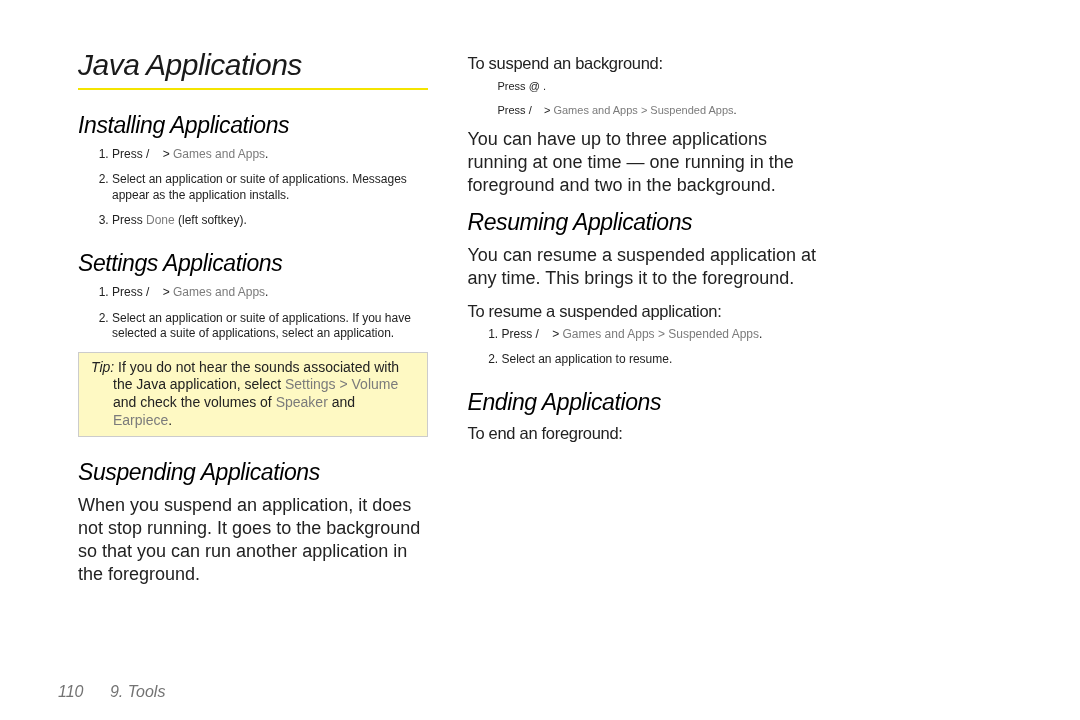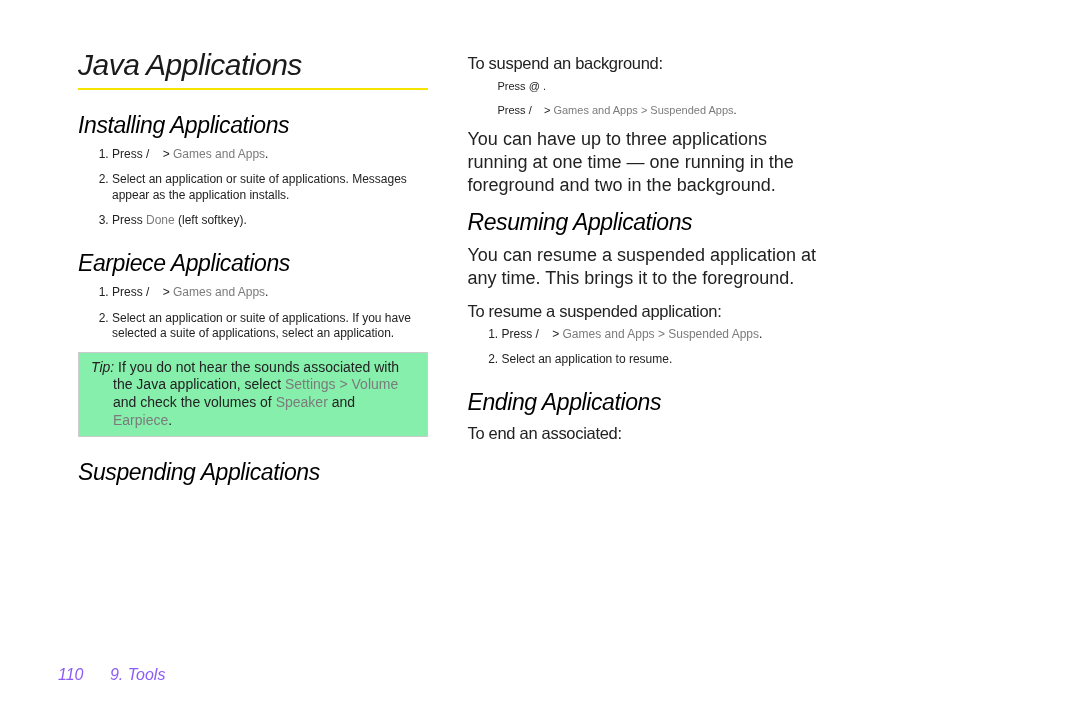--- a/index.html
+++ b/index.html
@@ -67,37 +67,37 @@
     letter-spacing: -0.3px;
     margin: 6px 0 6px 0;
   }
   .indent {
     margin-left: 30px;
     font-size: 11px;
     line-height: 1.3;
     margin-bottom: 10px;
   }
   .tipbox {
-    background: #86efac;
+    background: #fef9c3;
     border: 1px solid #ccc;
     font-size: 14px;
     line-height: 1.28;
     padding: 6px 10px 6px 10px;
     margin: 8px 0 18px 0;
     text-indent: -22px;
     padding-left: 34px;
   }
   .tip-label { font-style: italic; }
   .footer {
     position: absolute;
     left: 58px;
-    bottom: 36px;
+    bottom: 19px;
     font-style: italic;
     font-size: 16px;
-    color: #8b5cf6;
+    color: #737373;
   }
   .footer .pn { font-style: italic; margin-right: 22px; }
 </style>
 </head>
 <body>
 
 <div class="page">
   <div class="cols">
 
     <div class="col">
@@ -111,34 +111,35 @@
             <span>Press /&nbsp;&nbsp;&nbsp; &gt; </span><span class="grey">Games and Apps</span><span>.</span>
           </li>
           <li>Select an application or suite of applications. Messages appear as the application installs.</li>
           <li>
             <span>Press </span><span class="grey">Done</span><span> (left softkey).</span>
           </li>
         </ol>
       </div>
 
       <div class="block">
-        <h2 class="sub">Earpiece Applications</h2>
+        <h2 class="sub">Settings Applications</h2>
         <ol>
           <li>
             <span>Press /&nbsp;&nbsp;&nbsp; &gt; </span><span class="grey">Games and Apps</span><span>.</span>
           </li>
           <li>Select an application or suite of applications. If you have selected a suite of applications, select an application.</li>
         </ol>
         <div class="tipbox">
           <span class="tip-label">Tip:</span><span> If you do not hear the sounds associated with the Java application, select </span><span class="grey">Settings &gt; Volume</span><span>  and check the volumes of </span><span class="grey">Speaker</span><span> and </span><span class="grey">Earpiece</span><span>.</span>
         </div>
       </div>
 
       <div class="block">
         <h2 class="sub">Suspending Applications</h2>
+        <div class="para">When you suspend an application, it does not stop running. It goes to the background so that you can run another application in the foreground.</div>
       </div>
     </div>
 
     <div class="col">
       <div class="lead">To suspend an background:</div>
       <div class="indent">Press @ .</div>
 
       <div class="indent">
         <span>Press /&nbsp;&nbsp;&nbsp; &gt; </span><span class="grey">Games and Apps &gt; Suspended Apps</span><span>.</span>
       </div>
@@ -152,21 +153,21 @@
         <ol>
           <li>
             <span>Press /&nbsp;&nbsp;&nbsp; &gt; </span><span class="grey">Games and Apps &gt; Suspended Apps</span><span>.</span>
           </li>
           <li>Select an application to resume.</li>
         </ol>
       </div>
 
       <div class="block">
         <h2 class="sub">Ending Applications</h2>
-        <div class="lead">To end an associated:</div>
+        <div class="lead">To end an foreground:</div>
       </div>
     </div>
   </div>
 
   <div class="footer">
     <span class="pn">110</span>
     <span>9. Tools</span>
   </div>
 </div>
 

